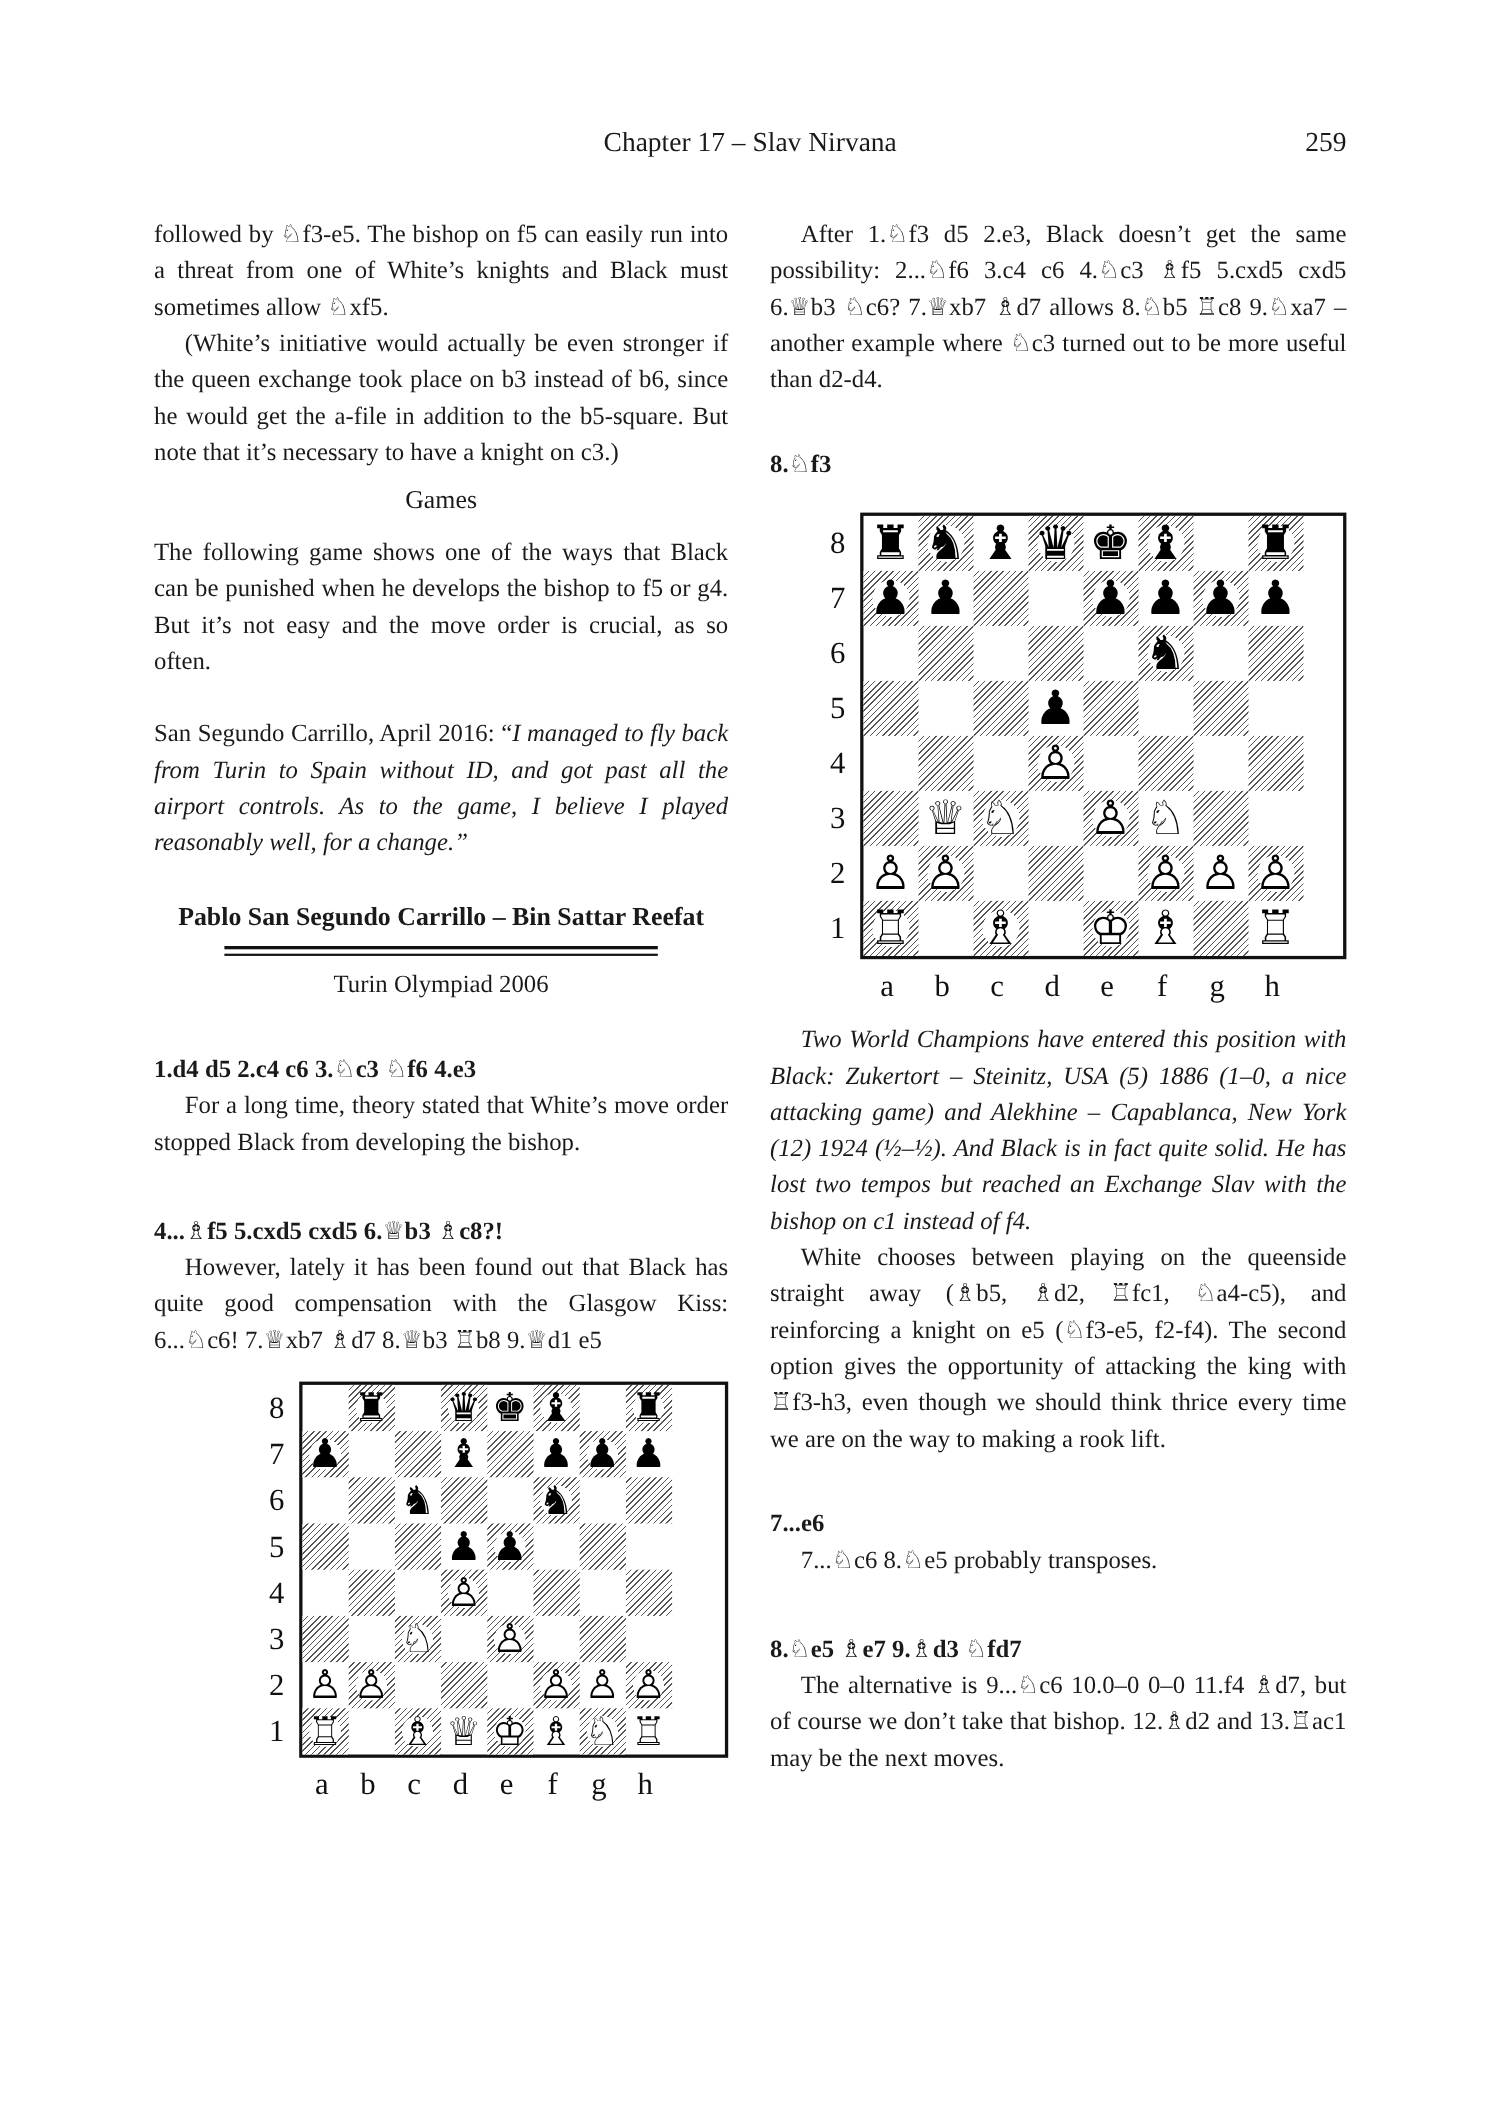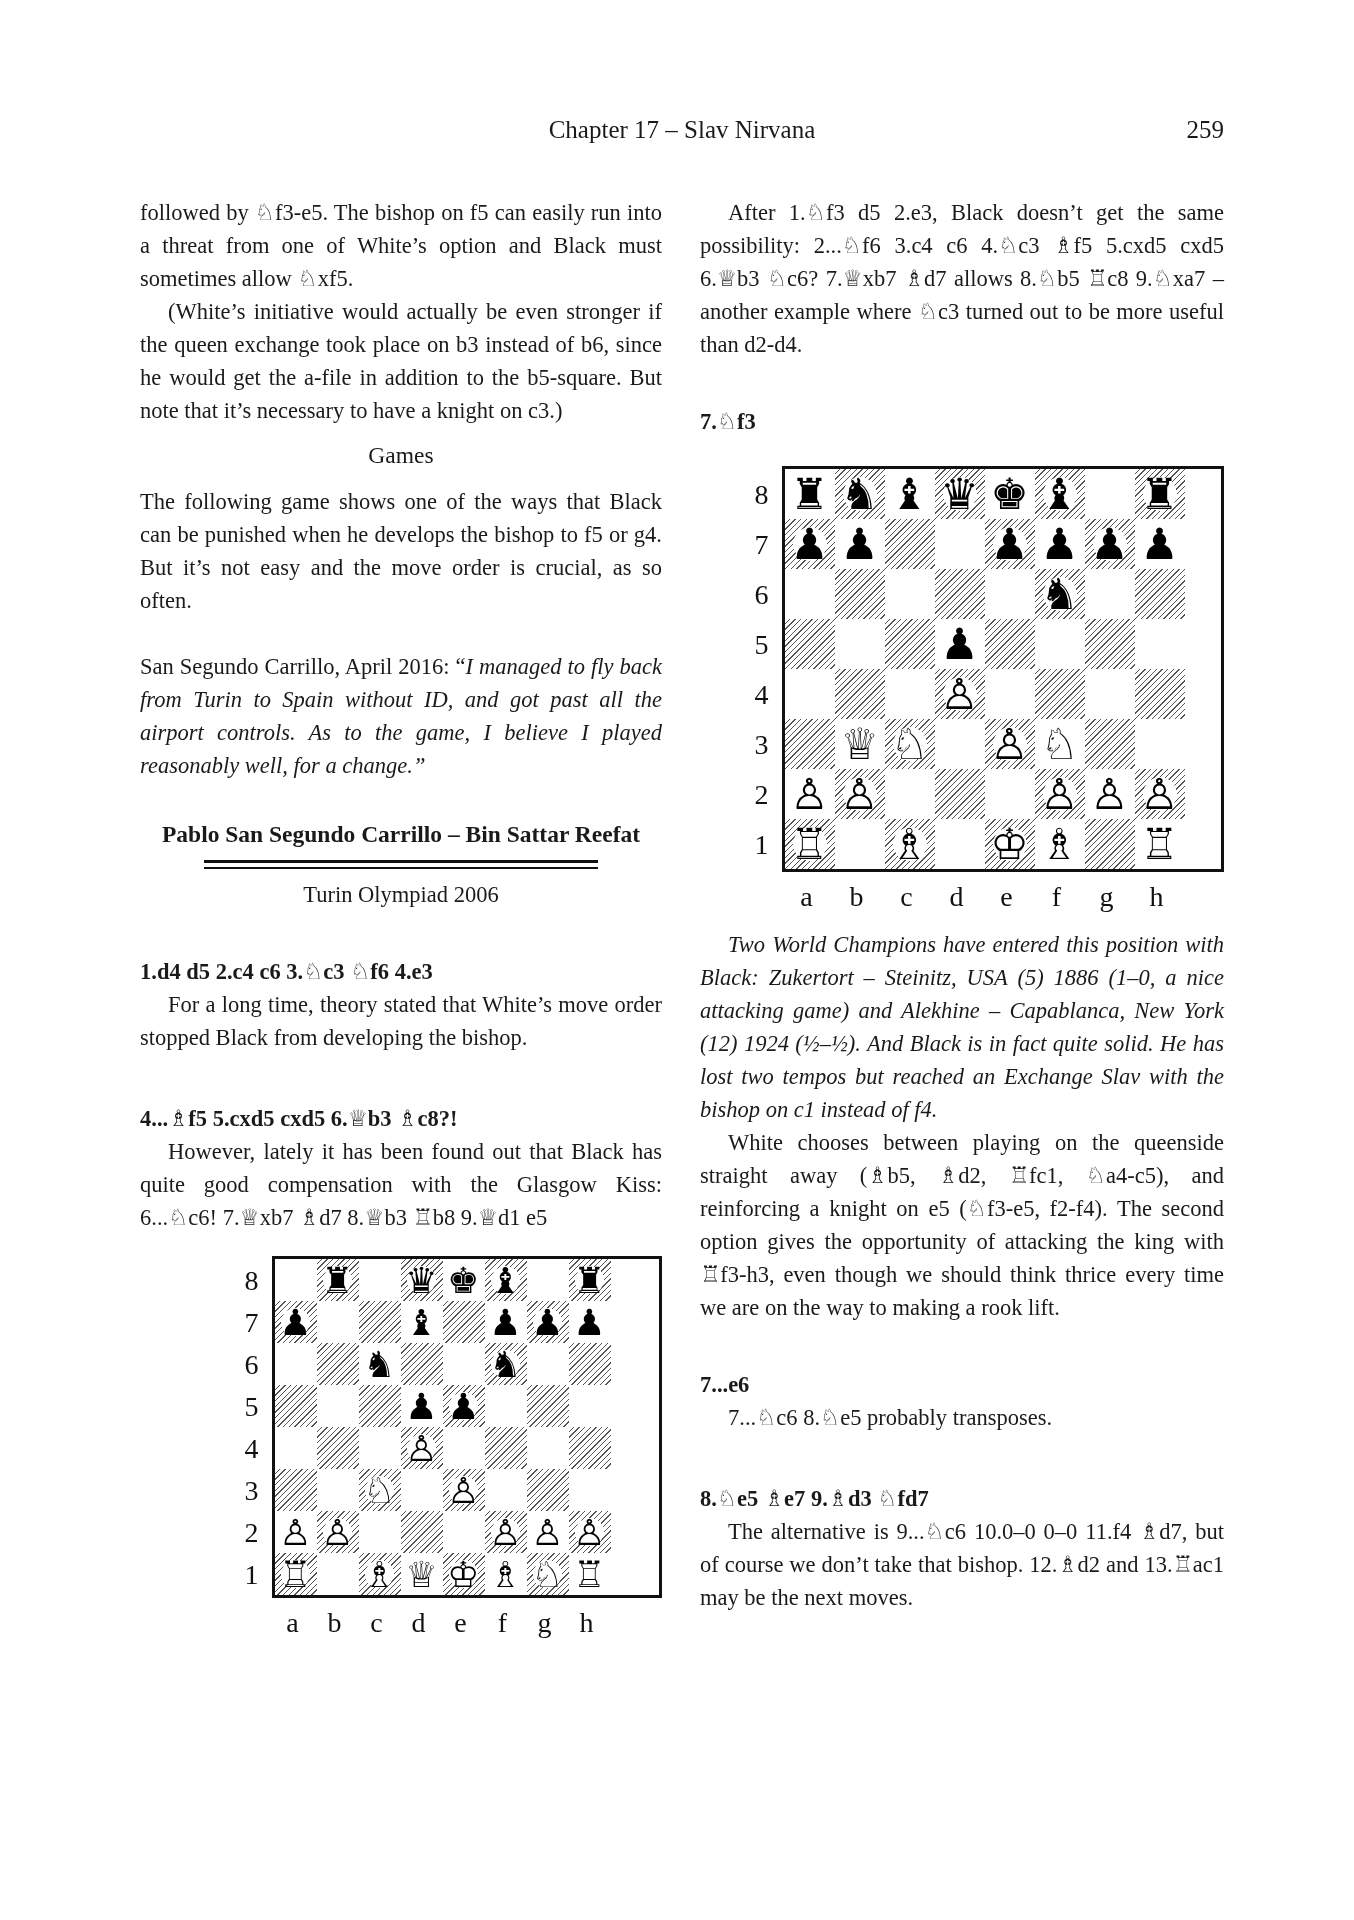--- a/index.html
+++ b/index.html
@@ -73,21 +73,21 @@
 <body>
 
 <div class="page">
 
   <div class="running-head">
     <div class="chapter-title">Chapter 17 – Slav Nirvana</div>
     <div class="page-number">259</div>
   </div>
 
   <div class="col col-left">
-    <p class="body-para">followed by ♘f3-e5. The bishop on f5 can easily run into a threat from one of White’s option and Black must sometimes allow ♘xf5.</p>
+    <p class="body-para">followed by ♘f3-e5. The bishop on f5 can easily run into a threat from one of White’s knights and Black must sometimes allow ♘xf5.</p>
     <p class="body-para indent">(White’s initiative would actually be even stronger if the queen exchange took place on b3 instead of b6, since he would get the a-file in addition to the b5-square. But note that it’s necessary to have a knight on c3.)</p>
     <div class="games-heading">Games</div>
     <p class="body-para">The following game shows one of the ways that Black can be punished when he develops the bishop to f5 or g4. But it’s not easy and the move order is crucial, as so often.</p>
     <p class="quote-para"><span>San Segundo Carrillo, April 2016: “</span><span class="italic">I managed to fly back from Turin to Spain without ID, and got past all the airport controls. As to the game, I believe I played reasonably well, for a change.”</span></p>
 
     <div class="game-header">
       <div class="players-line">Pablo San Segundo Carrillo – Bin Sattar Reefat</div>
       <div class="double-rule"></div>
       <div class="event-line">Turin Olympiad 2006</div>
     </div>
@@ -240,21 +240,21 @@
           <div class="file-label" style="width: 42px; height: 36px;">e</div>
           <div class="file-label" style="width: 42px; height: 36px;">f</div>
           <div class="file-label" style="width: 42px; height: 36px;">g</div>
           <div class="file-label" style="width: 42px; height: 36px;">h</div>
         </div>
       </div>
   </div>
 
   <div class="col col-right">
     <p class="body-para indent">After 1.♘f3 d5 2.e3, Black doesn’t get the same possibility: 2...♘f6 3.c4 c6 4.♘c3 ♗f5 5.cxd5 cxd5 6.♕b3 ♘c6? 7.♕xb7 ♗d7 allows 8.♘b5 ♖c8 9.♘xa7 – another example where ♘c3 turned out to be more useful than d2-d4.</p>
-    <p class="move-line mt-big">7.♘f3</p>
+    <p class="move-line mt-big">8.♘f3</p>
 
     <div class="diagram diagram-right">
         <div class="ranks">
           <div class="rank-label" style="height: 50px;">8</div>
           <div class="rank-label" style="height: 50px;">7</div>
           <div class="rank-label" style="height: 50px;">6</div>
           <div class="rank-label" style="height: 50px;">5</div>
           <div class="rank-label" style="height: 50px;">4</div>
           <div class="rank-label" style="height: 50px;">3</div>
           <div class="rank-label" style="height: 50px;">2</div>

